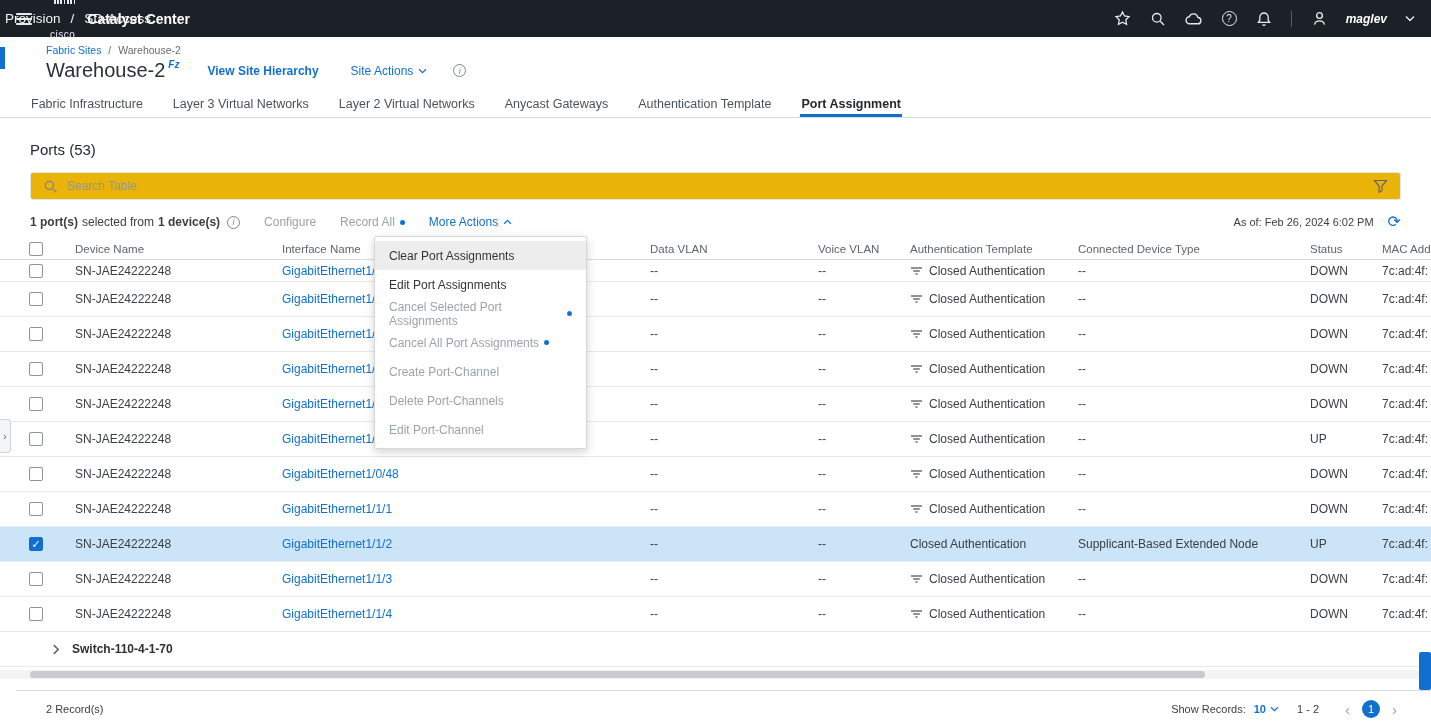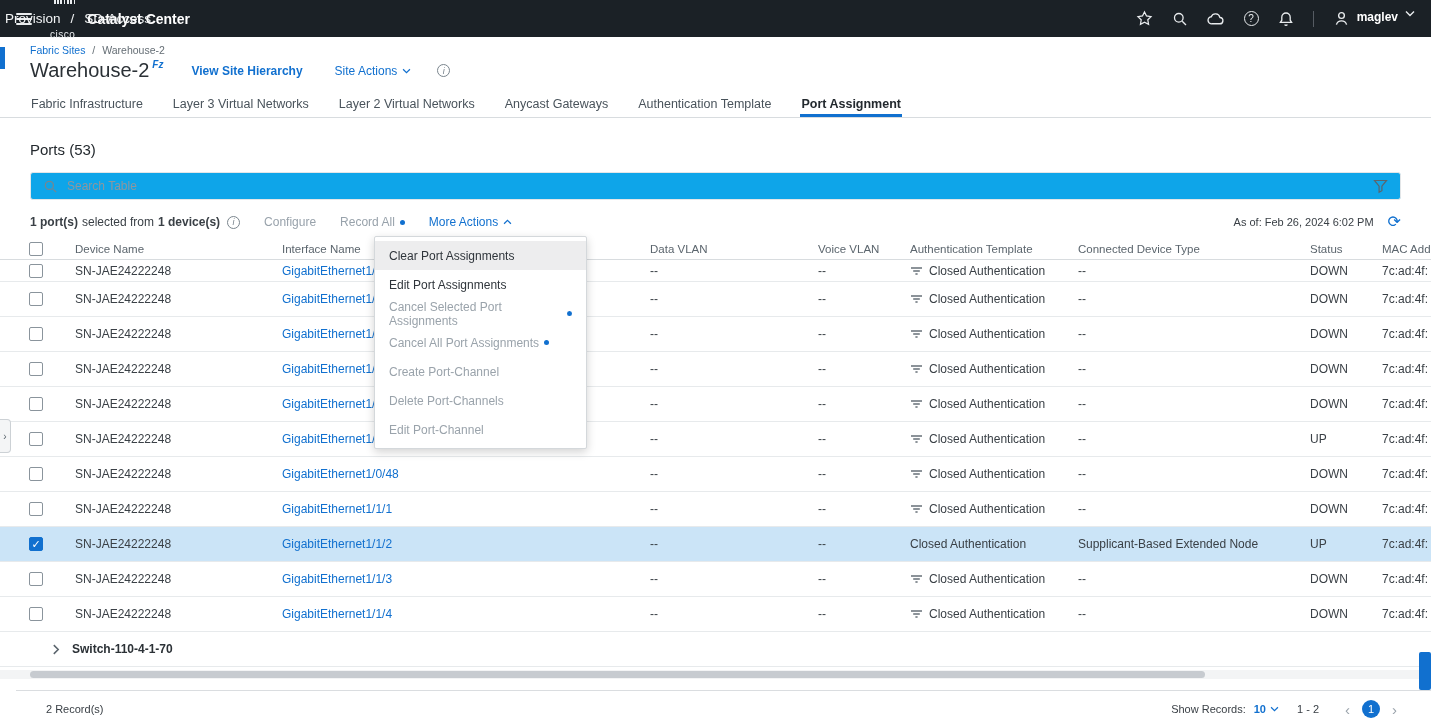--- a/index.html
+++ b/index.html
@@ -18,45 +18,45 @@
   .cisco .bars { display:flex; align-items:flex-end; gap:1.5px; height:7px; margin-bottom:1px; }
   .cisco .bars i { display:block; width:1.8px; background:#e9ecee; }
   .cisco .txt { font-size:10px; letter-spacing:.5px; color:#e9ecee; }
   .appname { font-size:14px; font-weight:bold; color:#fff; }
   .tb-center { position:absolute; left:0; right:0; text-align:left; font-size:13.5px; color:#f2f4f5; pointer-events:none; }
   .tb-center span { margin:0 5px; }
   .tb-icons { margin-left:auto; display:flex; align-items:center; gap:19px; z-index:2; }
   .tbicon { cursor:pointer; display:flex; align-items:center; }
   .qicon { width:15px; height:15px; border:1.3px solid #e9ecee; border-radius:50%; font-size:10px; color:#e9ecee; display:flex; align-items:center; justify-content:center; }
   .vdiv { width:1px; height:16px; background:#565c63; }
-  .userbox { display:flex; gap:7px; cursor:pointer; }
+  .userbox { display:flex; align-items:center; gap:18px; cursor:pointer;font-style:italic; }
   .username { font-size:12px; font-weight:bold; color:#fff; }
 
   
-  .site-hd { padding:7px 0 0 30px; height:53px; }
+  .site-hd { padding:7px 0 0 30px; height:53px;margin-left:16px; }
   .bc { font-size:10.5px; color:#646d74; }
   .bc a { color:#1170cf; text-decoration:none; cursor:pointer; }
   .bc .sep { margin:0 4px; }
   .title-row { display:flex; align-items:center; margin-top:3px; }
   .site-title { font-size:20px; font-weight:400; color:#2b3136; }
   .badge { color:#1170cf; font-style:italic; font-size:10px; font-weight:bold; margin-left:3px; transform:translateY(-6px); display:inline-block; }
   .vsh { margin-left:28px; font-size:12px; font-weight:bold; color:#1170cf; text-decoration:none; cursor:pointer; }
   .site-actions { margin-left:32px; font-size:12px; color:#1170cf; display:flex; align-items:center; gap:5px; cursor:pointer; }
   .iicon { width:13px; height:13px; border:1px solid #7a858d; border-radius:50%; color:#7a858d; font-size:9px; font-style:italic; display:inline-flex; align-items:center; justify-content:center; }
   .title-row .iicon { margin-left:26px; }
 
   
   .tabs { display:flex; align-items:center; height:28px; border-bottom:1px solid #d8dcdf; padding-left:16px; }
   .tab { font-size:12.5px; color:#49535b; padding:0 15px; height:100%; display:flex; align-items:center; position:relative; cursor:pointer; white-space:nowrap; }
   .tab.active { color:#23292e; font-weight:bold; }
   .tab.active::after { content:""; position:absolute; left:14px; right:14px; bottom:0; height:3px; background:#1170cf; }
 
   
   .ports-h { font-size:15px; color:#23292e; margin:23px 0 0 30px; }
-  .searchbar { margin:14px 30px 0; height:28px; border:1px solid #e3e6e8; background:#0ea5e9; border-radius:3px; display:flex; align-items:center; padding:0 12px; gap:9px; }
+  .searchbar { margin:14px 30px 0; height:28px; border:1px solid #e3e6e8; background:#eab308; border-radius:3px; display:flex; align-items:center; padding:0 12px; gap:9px; }
   .searchbar input { border:none; outline:none; background:transparent; flex:1; font-family:"Liberation Sans",sans-serif; font-size:12px; color:#3a4046; }
   .searchbar input::placeholder { color:#8e979e; }
 
   .toolbar { margin:14px 30px 8px; display:flex; align-items:center; font-size:12px; color:#3a4046; }
   .toolbar b { font-weight:bold; }
   .toolbar .iicon { margin-left:7px; }
   .lnk-dis { color:#98a2ab; margin-left:24px; display:flex; align-items:center; cursor:default; }
   .lnk { color:#1170cf; margin-left:24px; display:flex; align-items:center; gap:5px; font-weight:normal; cursor:pointer; }
   .dot { width:5px; height:5px; border-radius:50%; background:#1170cf; display:inline-block; margin-left:5px; }
   .asof { margin-left:auto; font-size:11px; color:#3a4046; }

